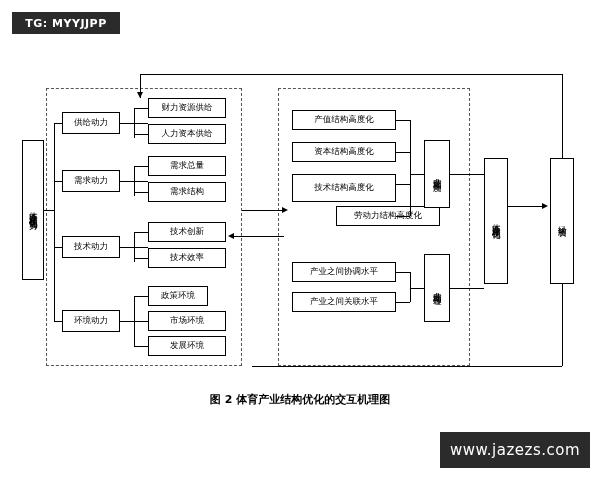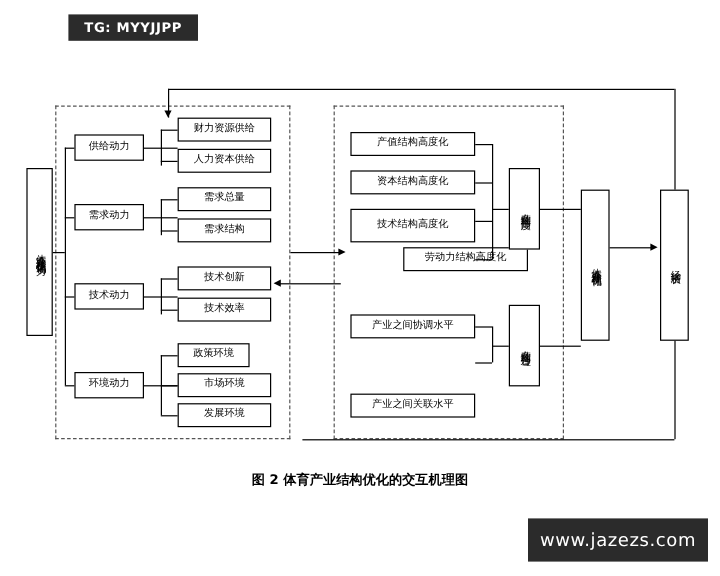--- a/index.html
+++ b/index.html
@@ -31,21 +31,20 @@
     letter-spacing: 0.5px;
     display: flex;
     align-items: center;
     justify-content: center;
     font-family: "DejaVu Sans", "Liberation Sans", sans-serif;
   }
   #tag-top {
     left: 12px; top: 12px;
     width: 108px; height: 22px;
     font-weight: bold;
-    margin-left: 45px;
   }
   #tag-bottom {
     left: 440px; top: 432px;
     width: 150px; height: 36px;
     font-size: 15px;
   }
 
   
   .box {
     position: absolute;
@@ -210,21 +209,21 @@
   <div class="line-v" style="left:410px; top:120px; height:96px;"></div>
   <div class="line-h" style="left:396px; top:120px; width:14px;"></div>
   <div class="line-h" style="left:396px; top:152px; width:14px;"></div>
   <div class="line-h" style="left:396px; top:184px; width:14px;"></div>
   <div class="line-h" style="left:396px; top:216px; width:14px;"></div>
   <div class="line-h" style="left:410px; top:174px; width:14px;"></div>
 
   <div class="box" style="left:292px; top:262px; width:104px; height:20px;text-align:right;">
     <span>产业之间协调水平</span>
   </div>
-  <div class="box" style="left:292px; top:292px; width:104px; height:20px;margin-top:36px;">
+  <div class="box" style="left:292px; top:292px; width:104px; height:20px;">
     <span>产业之间关联水平</span>
   </div>
   <div class="box" style="left:424px; top:254px; width:26px; height:68px;">
     <span class="vtext">产业结构合理</span>
   </div>
   <div class="line-v" style="left:410px; top:272px; height:30px;"></div>
   <div class="line-h" style="left:396px; top:272px; width:14px;"></div>
   <div class="line-h" style="left:396px; top:302px; width:14px;"></div>
   <div class="line-h" style="left:410px; top:288px; width:14px;"></div>
 

